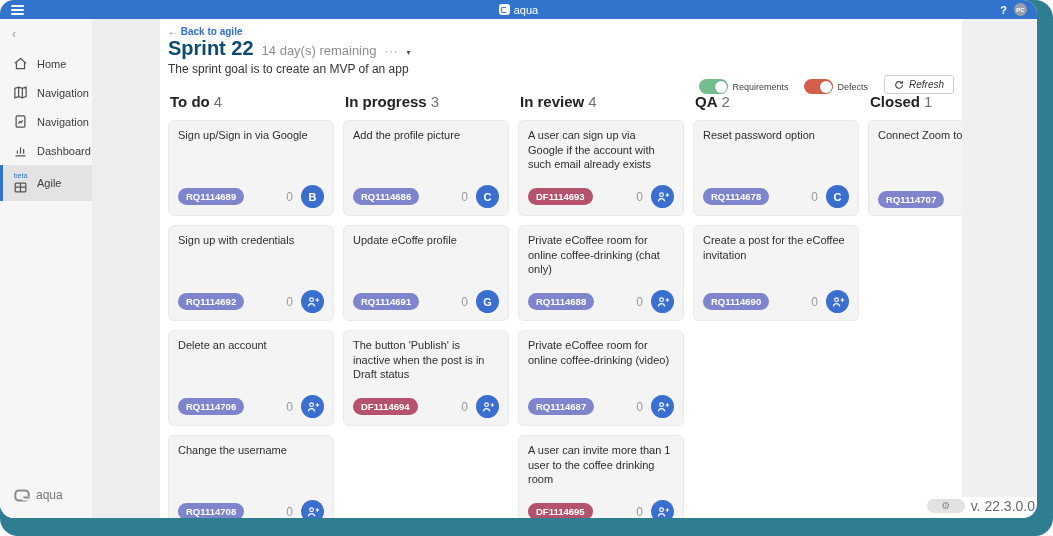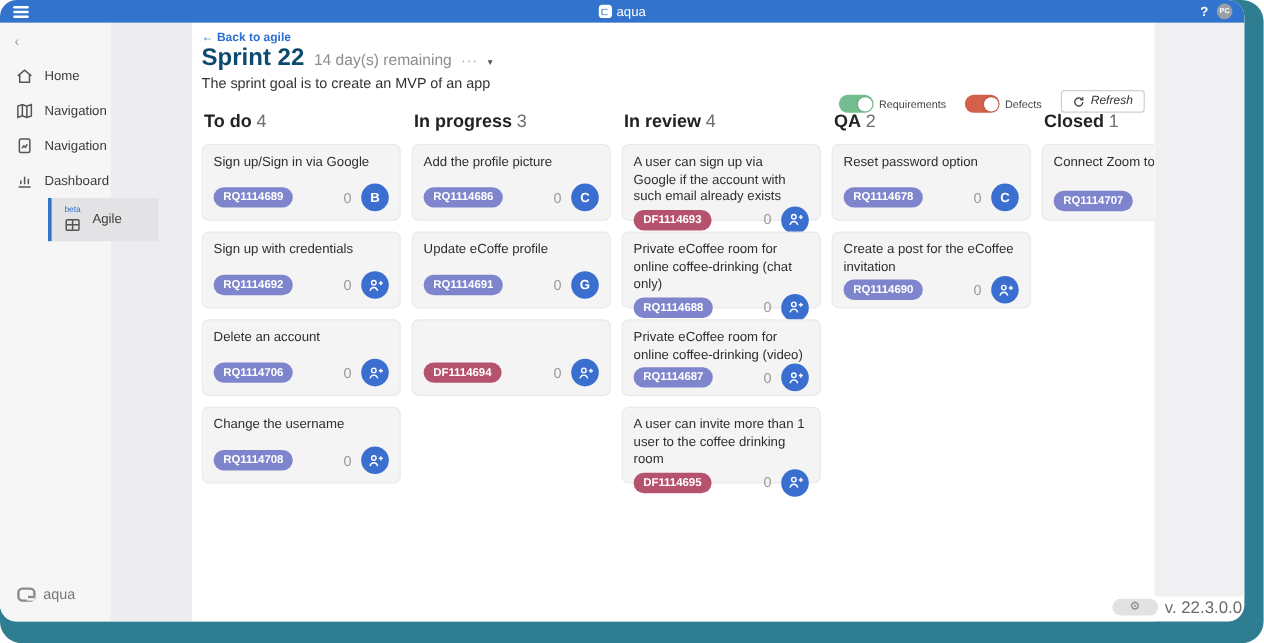--- a/index.html
+++ b/index.html
@@ -27,21 +27,21 @@
   
   .sidebar{position:absolute;left:0;top:19px;width:160px;bottom:0;}
   .rail-bg{position:absolute;left:0;top:0;width:92px;bottom:0;background:#f6f6f7;}
   .strip-bg{position:absolute;left:92px;top:0;width:68px;bottom:0;background:#ededef;}
   .collapse{position:absolute;left:12px;top:8px;color:#9a9a9a;font-size:12px;cursor:pointer;}
   .nav{position:absolute;left:0;top:30px;width:187px;}
   .nav-item{position:relative;height:29px;display:flex;align-items:center;padding-left:13px;
     cursor:pointer;white-space:nowrap;}
   .nav-item .ic{width:15px;height:15px;flex:0 0 15px;display:flex;align-items:center;justify-content:center;}
   .nav-item .lbl{margin-left:9px;font-size:11px;color:#3c3c3c;}
-  .nav-item.selected{height:36px;margin-left:40px;}
+  .nav-item.selected{height:36px;}
   .nav-item.selected:before{content:"";position:absolute;left:0;top:0;bottom:0;width:92px;
     background:#e3e3e5;border-left:3px solid var(--accent,#3273cd);box-sizing:border-box;}
   .nav-item.selected > *{position:relative;}
   .icwrap{display:flex;flex-direction:column;align-items:center;width:15px;}
   .beta{font-size:7px;color:var(--accent,#3273cd);line-height:7px;margin-bottom:1px;}
   .side-logo{position:absolute;left:14px;bottom:16px;display:flex;align-items:center;gap:6px;}
   .side-logo .txt{font-size:12px;color:#777;}
 
   
   .main{position:absolute;left:160px;top:19px;width:802px;bottom:0;background:#fff;overflow:hidden;}
@@ -64,21 +64,21 @@
   .toggle-lbl{font-size:9px;color:#444;}
   .refresh-btn{display:flex;align-items:center;gap:5px;border:1px solid #cfcfcf;border-radius:3px;
     background:#fff;padding:3px 9px;font-size:10px;color:#333;cursor:pointer;font-style:italic;}
 
   
   .board{position:absolute;left:8px;top:72px;right:0;bottom:0;display:flex;gap:9px;overflow:hidden;}
   .col{width:166px;flex:0 0 166px;}
   .col-head{font-size:15px;font-weight:bold;color:#222;margin:2px 0 10px 2px;}
   .col-head .cnt{font-weight:normal;color:#6f6f6f;margin-left:4px;}
   .cards{display:flex;flex-direction:column;gap:9px;}
-  .card{height:64px;background:#f4f4f5;border:1px solid #e9e9ea;border-radius:6px;
+  .card{height:96px;background:#f4f4f5;border:1px solid #e9e9ea;border-radius:6px;
     box-sizing:border-box;padding:7px 9px;display:flex;flex-direction:column;cursor:pointer;}
   .card-title{font-size:11px;line-height:1.32;color:#2e2e2e;}
   .card-foot{margin-top:auto;display:flex;align-items:center;}
   .badge{font-size:9.5px;font-weight:bold;color:#fff;padding:3px 8px;border-radius:10px;cursor:pointer;}
   .badge.rq{background:var(--rq,#7f85cc);}
   .badge.df{background:var(--df,#b5536e);}
   .cnt0{margin-left:auto;font-size:12px;color:#9a9a9a;}
   .av{margin-left:8px;width:23px;height:23px;border-radius:50%;background:var(--avatar,#3a6fd0);
     color:#fff;font-size:11px;font-weight:bold;display:flex;align-items:center;justify-content:center;
     cursor:pointer;flex:0 0 23px;}
@@ -298,20 +298,21 @@
               </div>
               <div class="card">
                 <div class="card-title">Update eCoffe profile</div>
                 <div class="card-foot">
                   <span class="badge rq">RQ1114691</span>
                   <span class="cnt0">0</span>
                   <span class="av">G</span>
                 </div>
               </div>
               <div class="card">
+                <div class="card-title">The button 'Publish' is inactive when the post is in Draft status</div>
                 <div class="card-foot">
                   <span class="badge df">DF1114694</span>
                   <span class="cnt0">0</span>
                   <span class="av">
                     <span>
                       <svg width="14" height="14" viewBox="0 0 24 24" fill="none" stroke="#fff" stroke-width="2">
                         <circle cx="9.5" cy="8" r="3.2"></circle>
                         <path d="M4 19.5c.8-3.2 3-4.8 5.5-4.8s4.7 1.6 5.5 4.8"></path>
                         <path d="M16.5 8.5h6M19.5 5.5v6"></path>
                       </svg>

